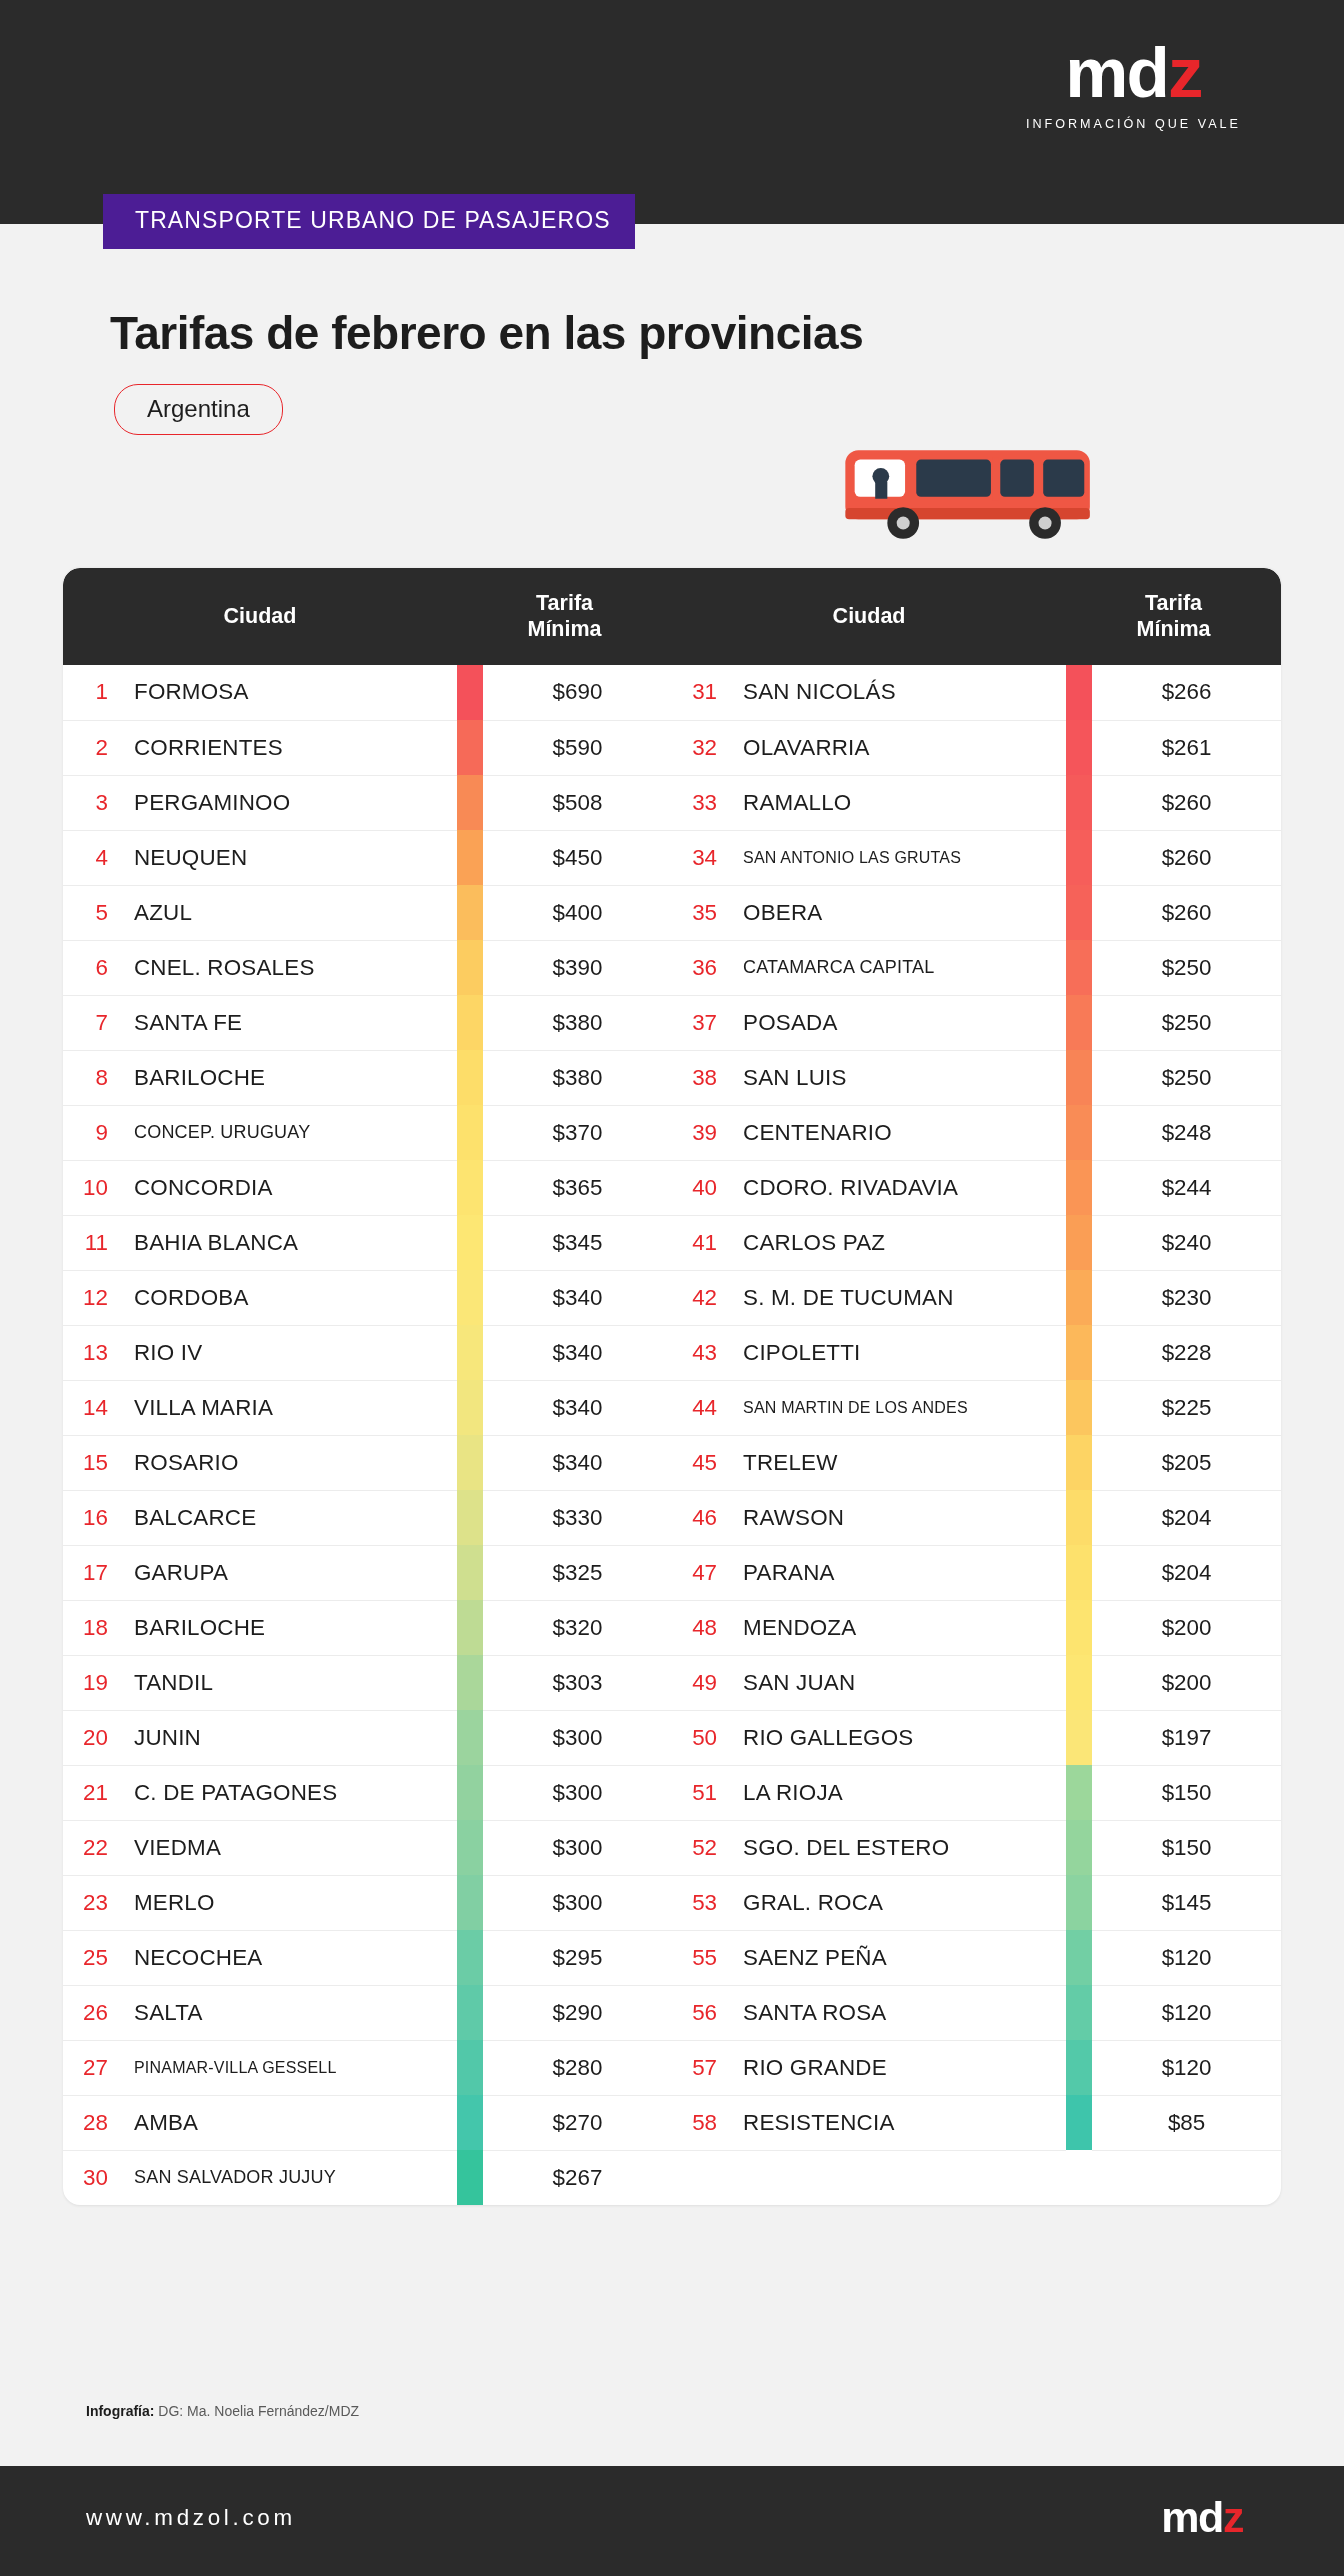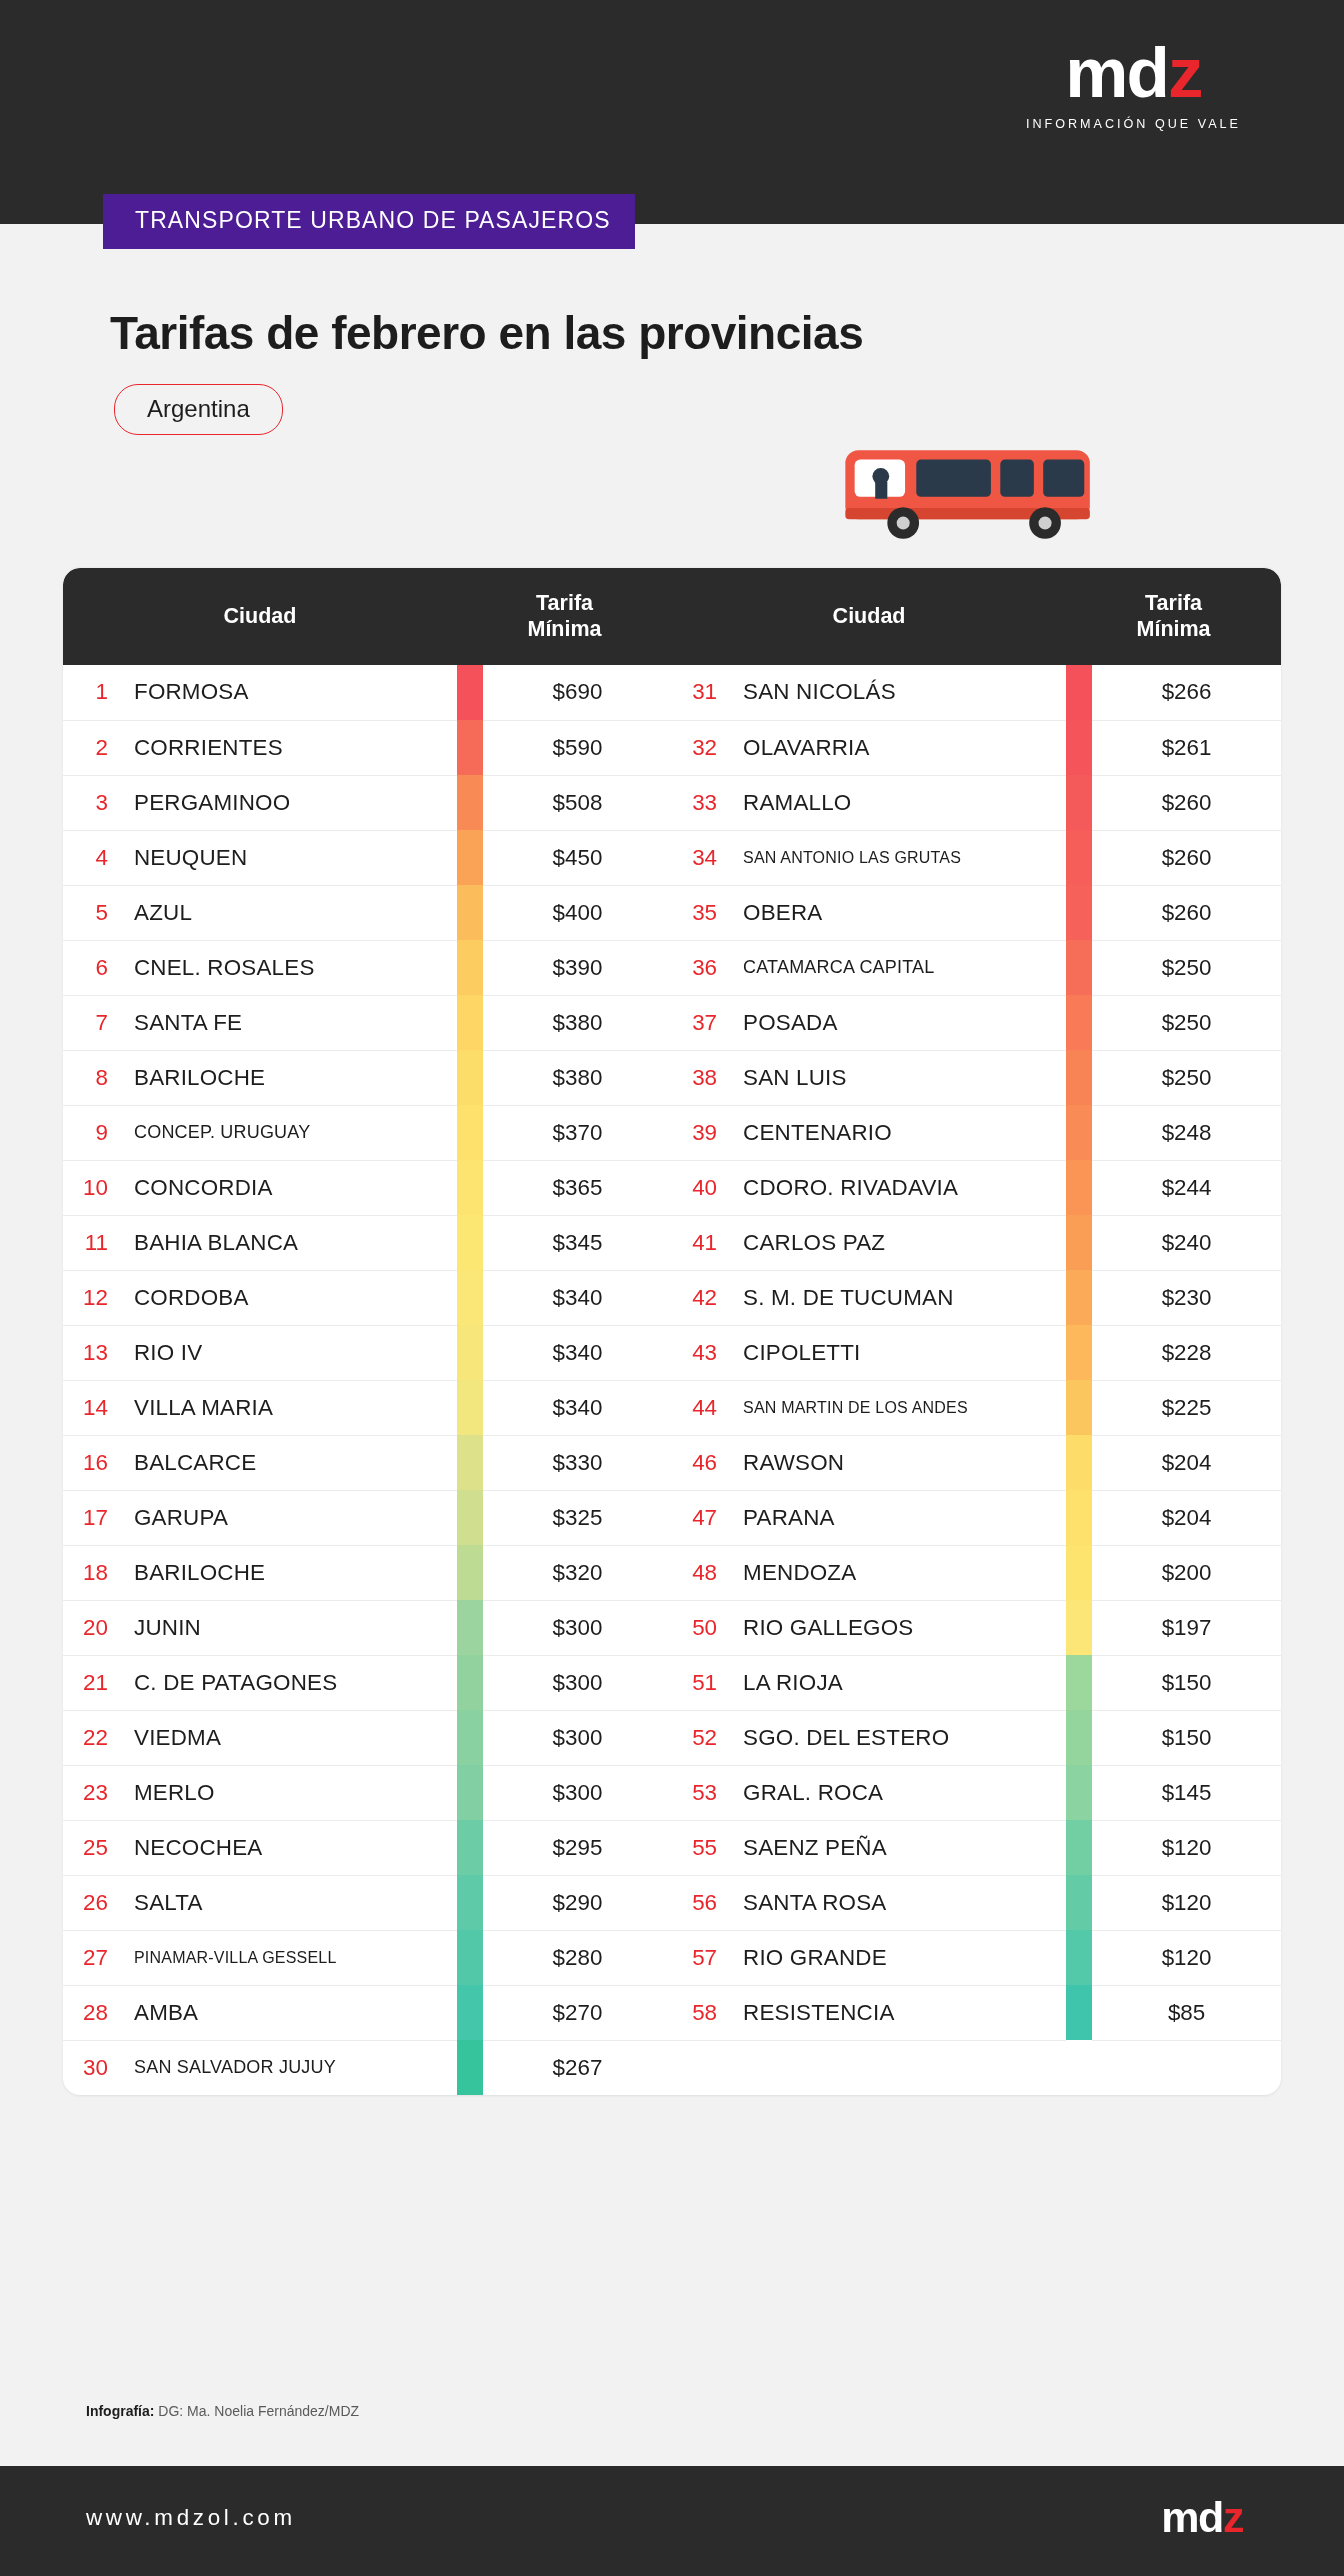--- a/index.html
+++ b/index.html
@@ -368,20 +368,30 @@
             <td class="rank">14</td>
             <td class="city">VILLA MARIA</td>
             <td class="bar" style="background:#f2e67f"></td>
             <td class="fare">$340</td>
             <td class="rank">44</td>
             <td class="city xsmall">SAN MARTIN DE LOS ANDES</td>
             <td class="bar" style="background:#fcc65e"></td>
             <td class="fare">$225</td>
           </tr>
           <tr>
+            <td class="rank">15</td>
+            <td class="city">ROSARIO</td>
+            <td class="bar" style="background:#e9e484"></td>
+            <td class="fare">$340</td>
+            <td class="rank">45</td>
+            <td class="city">TRELEW</td>
+            <td class="bar" style="background:#fdd464"></td>
+            <td class="fare">$205</td>
+          </tr>
+          <tr>
             <td class="rank">16</td>
             <td class="city">BALCARCE</td>
             <td class="bar" style="background:#dde28a"></td>
             <td class="fare">$330</td>
             <td class="rank">46</td>
             <td class="city">RAWSON</td>
             <td class="bar" style="background:#fddc69"></td>
             <td class="fare">$204</td>
           </tr>
           <tr>
@@ -398,20 +408,30 @@
             <td class="rank">18</td>
             <td class="city">BARILOCHE</td>
             <td class="bar" style="background:#bedb94"></td>
             <td class="fare">$320</td>
             <td class="rank">48</td>
             <td class="city">MENDOZA</td>
             <td class="bar" style="background:#fde46f"></td>
             <td class="fare">$200</td>
           </tr>
           <tr>
+            <td class="rank">19</td>
+            <td class="city">TANDIL</td>
+            <td class="bar" style="background:#aad79a"></td>
+            <td class="fare">$303</td>
+            <td class="rank">49</td>
+            <td class="city">SAN JUAN</td>
+            <td class="bar" style="background:#fde672"></td>
+            <td class="fare">$200</td>
+          </tr>
+          <tr>
             <td class="rank">20</td>
             <td class="city">JUNIN</td>
             <td class="bar" style="background:#9bd49e"></td>
             <td class="fare">$300</td>
             <td class="rank">50</td>
             <td class="city">RIO GALLEGOS</td>
             <td class="bar" style="background:#fbe677"></td>
             <td class="fare">$197</td>
           </tr>
           <tr>

